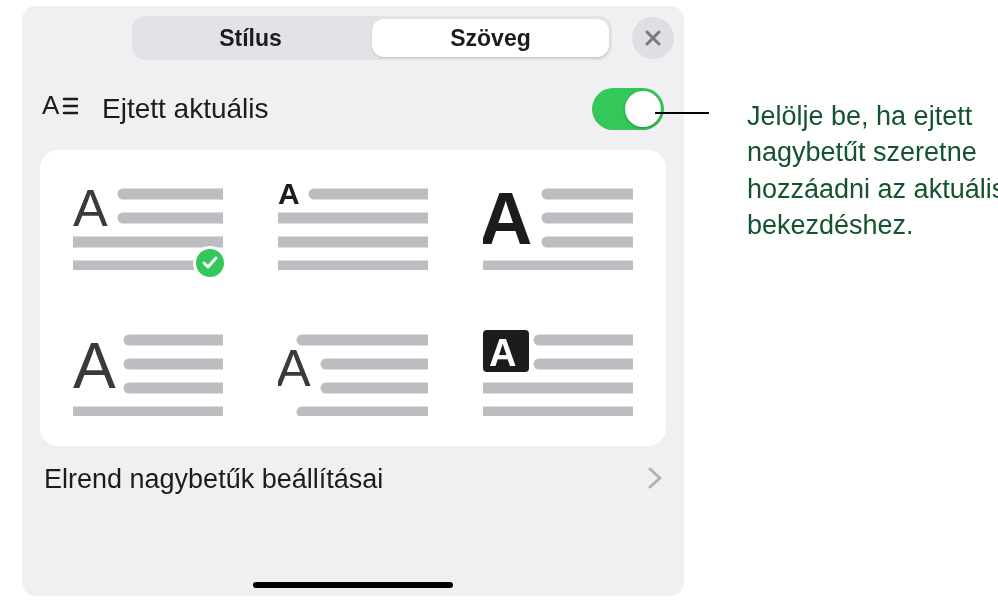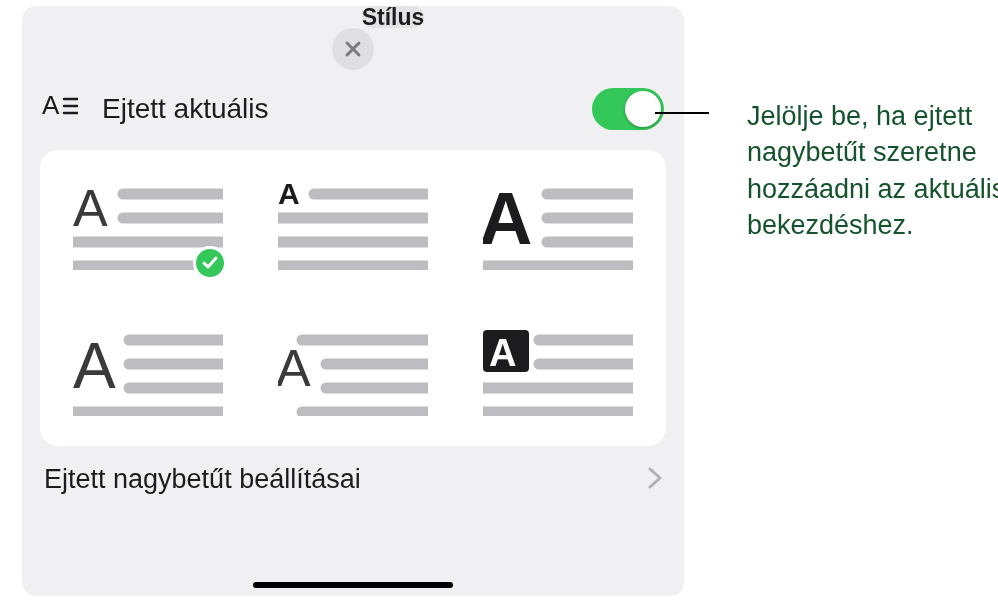--- a/index.html
+++ b/index.html
@@ -19,21 +19,20 @@
       background: #f0f0f2;
       border-radius: 14px;
       overflow: hidden;
     }
     .tabbar {
       display: flex;
       align-items: center;
       height: 64px;
       padding: 0 10px;
       position: relative;
-      flex-direction: column;
     }
     .seg {
       flex: 1;
       display: flex;
       background: #e3e3e7;
       border-radius: 14px;
       height: 44px;
       overflow: hidden;
       margin-left: 100px;
       margin-right: 20px;
@@ -170,20 +169,21 @@
       background: #000;
     }
   </style>
 </head>
 <body>
 
 <div class="panel">
   <div class="tabbar">
     <div class="seg">
       <div class="seg-item">Stílus</div>
+      <div class="seg-item active">Szöveg</div>
     </div>
     <div class="close-btn">
       <svg width="18" height="18" viewBox="0 0 18 18">
         <line x1="3" y1="3" x2="15" y2="15" stroke="#7a7a80" stroke-width="3" stroke-linecap="round"></line>
         <line x1="15" y1="3" x2="3" y2="15" stroke="#7a7a80" stroke-width="3" stroke-linecap="round"></line>
       </svg>
     </div>
   </div>
 
   <div class="row-title">
@@ -267,21 +267,21 @@
           <line x1="56" y1="38" x2="150" y2="38" stroke="#bdbdc1" stroke-width="11" stroke-linecap="round"></line>
           <line x1="0" y1="62" x2="150" y2="62" stroke="#bdbdc1" stroke-width="11" stroke-linecap="round"></line>
           <line x1="0" y1="86" x2="150" y2="86" stroke="#bdbdc1" stroke-width="11" stroke-linecap="round"></line>
         </svg>
       </div>
 
     </div>
   </div>
 
   <div class="settings-row">
-    <span class="label">Ejtett nagybetűt beállításai</span>
+    <span class="label">Elrend nagybetűk beállításai</span>
     <span class="chevron">
       <svg width="14" height="22" viewBox="0 0 14 22">
         <polyline points="2,2 12,11 2,20" fill="none" stroke="#b0b0b6" stroke-width="3" stroke-linecap="round" stroke-linejoin="round"></polyline>
       </svg>
     </span>
   </div>
 
   <div class="home-indicator"></div>
 </div>
 

